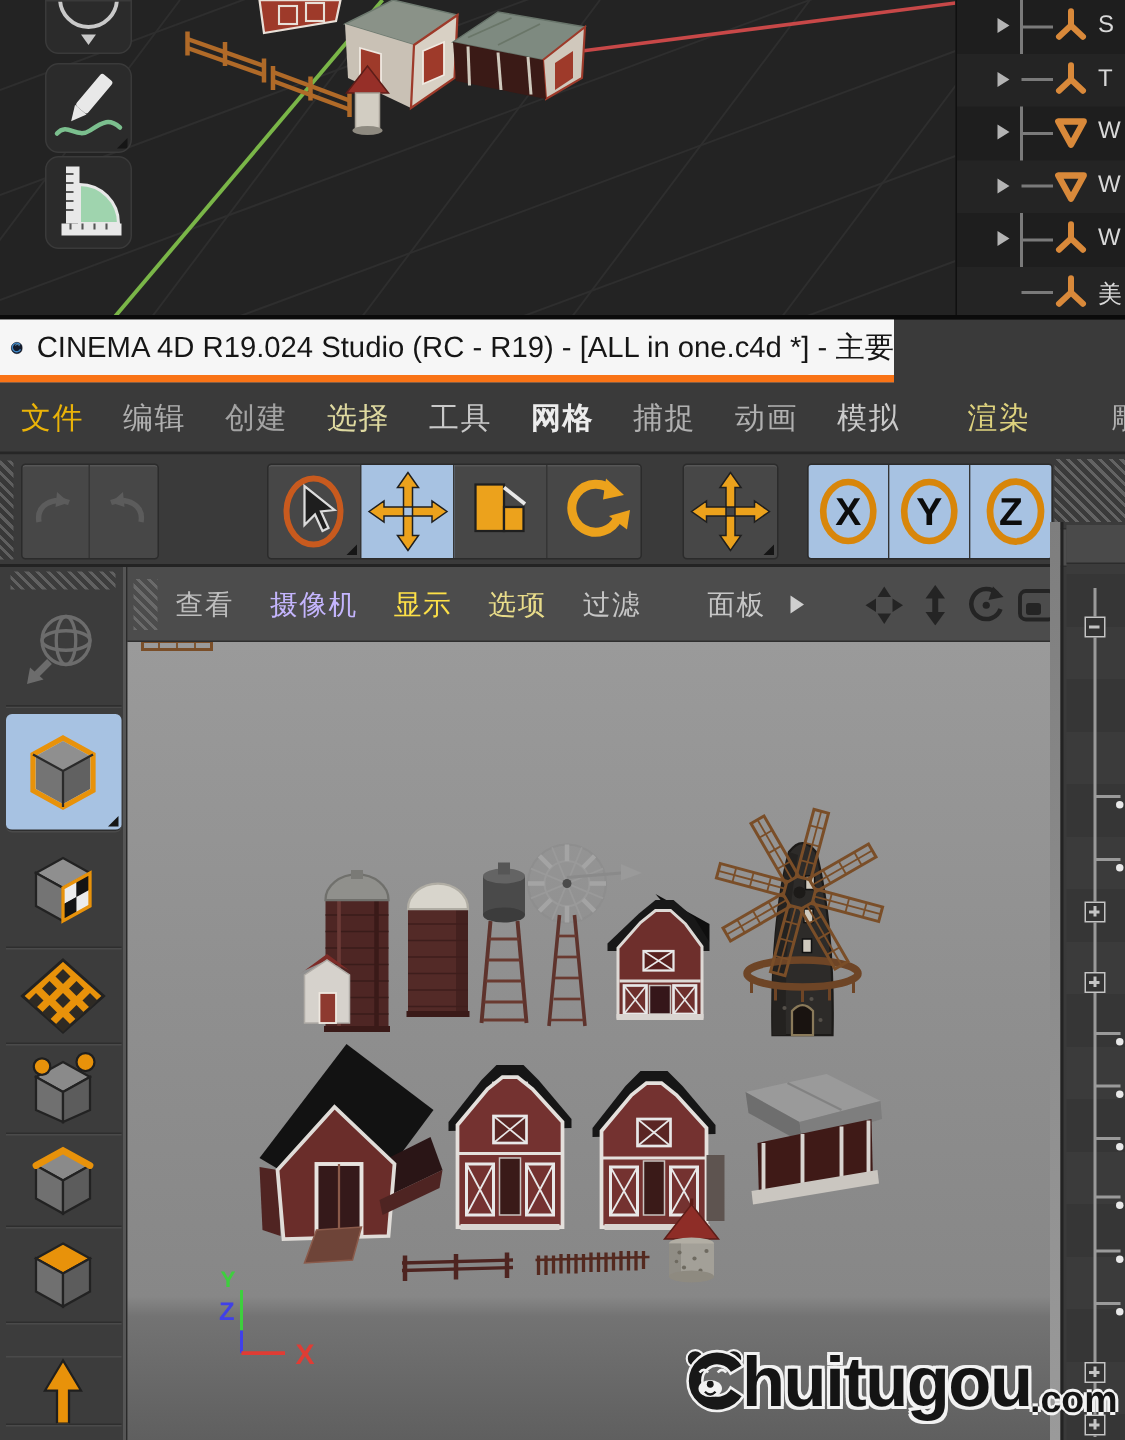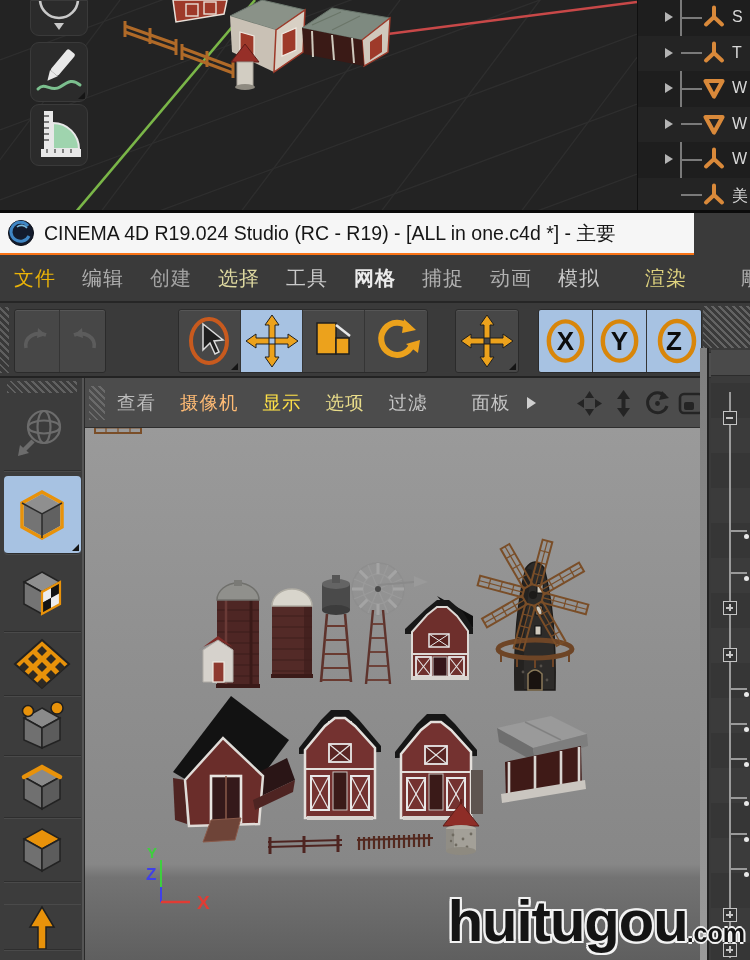--- a/index.html
+++ b/index.html
@@ -20,22 +20,22 @@
   #tt-trunk{position:absolute;left:42px;top:0;width:2px;height:196px;background:#7a7a7a;}
   .tree-row{position:absolute;left:0;width:113px;height:35.5px;}
   .tree-row.alt{background:#242424;}
   .tree-row .caret{position:absolute;left:27px;top:12px;width:0;height:0;
       border-left:8px solid #b4b4b4;border-top:5.5px solid transparent;border-bottom:5.5px solid transparent;}
   .tree-row .stub{position:absolute;left:43px;top:16.5px;width:21px;height:2px;background:#7a7a7a;}
   .tree-row .tree-icon{position:absolute;left:64px;top:5px;}
   .tree-row .tree-label{position:absolute;left:94px;top:8px;color:#d8d8d8;font-size:16px;}
 
   
-  #title-bar{position:absolute;left:0;top:213px;width:694px;height:42px;background:#f6f6f6;
-      border-bottom:2px solid #f97316;display:flex;align-items:center;padding-left:7px;overflow:hidden;white-space:nowrap;}
+  #title-bar{position:absolute;left:0;top:213px;width:596px;height:42px;background:#f6f6f6;
+      border-bottom:5px solid #f97316;display:flex;align-items:center;padding-left:7px;overflow:hidden;white-space:nowrap;}
   #title-bar .title-text{font-size:19.5px;color:#161616;margin-left:9px;}
 
   
   #menu-bar{position:absolute;left:0;top:255px;width:750px;height:48px;background:#3a3a3a;border-bottom:2px solid #262626;}
   #menu-items{display:flex;align-items:center;height:46px;padding-left:14px;gap:26px;}
   .menu-item{font-size:20px;letter-spacing:1px;white-space:nowrap;cursor:pointer;}
 
   
   #toolbar{position:absolute;left:0;top:303px;width:750px;height:75px;background:#3a3a3a;border-bottom:2px solid #232323;}
   .grip-v{position:absolute;left:0;top:4px;width:9px;height:66px;
@@ -80,21 +80,21 @@
   #rp-corner{position:absolute;left:11px;top:2px;width:39px;height:26px;background:#4a4a4a;border-bottom:1px solid #2c2c2c;}
   #rp-trunk{position:absolute;left:29px;top:44px;width:2px;height:566px;background:#9a9a9a;}
   .rp-tick{position:absolute;left:30px;width:17px;height:2px;background:#9a9a9a;}
   .rp-dot{position:absolute;left:44px;width:5px;height:5px;border-radius:50%;background:#e8e8e8;}
   .rp-box{position:absolute;left:23px;width:14px;height:14px;border:1.5px solid #c4c4c4;background:#333;cursor:pointer;}
   .rp-box .h{position:absolute;left:2px;top:4.5px;width:7px;height:2px;background:#c4c4c4;}
   .rp-box .v{position:absolute;left:4.5px;top:2px;width:2px;height:7px;background:#c4c4c4;}
 
   
   #watermark{position:absolute;left:450px;top:882px;width:295px;height:76px;z-index:60;display:flex;align-items:center;}
-  .wm-text{font-size:58px;font-weight:800;color:#141414;letter-spacing:-1px;margin-left:-8px;
+  .wm-text{font-size:47px;font-weight:800;color:#141414;letter-spacing:-1px;margin-left:-8px;
       text-shadow:-2px 0 #f2f2f2,2px 0 #f2f2f2,0 -2px #f2f2f2,0 2px #f2f2f2,-2px -2px #f2f2f2,2px 2px #f2f2f2,-2px 2px #f2f2f2,2px -2px #f2f2f2;}
   .wm-tld{font-size:25px;font-weight:800;color:#141414;margin-left:-1px;align-self:flex-end;margin-bottom:10px;
       text-shadow:-2px 0 #f2f2f2,2px 0 #f2f2f2,0 -2px #f2f2f2,0 2px #f2f2f2;}
 </style>
 </head>
 <body>
 
 <div id="stage">
 
   <div id="top-strip">
@@ -457,21 +457,21 @@
       <svg width="60" height="44" viewBox="0 0 60 44">
         <polygon points="30,2 18,22 26,22 26,44 34,44 34,22 42,22" fill="#e8920a" stroke="#1f1f1f" stroke-width="1.5"></polygon>
       </svg>
     </div>
   </div>
 
   <div id="vp-menubar">
     <div id="vp-grip"></div>
     <div id="vp-items">
         <span class="vp-item" style="color: rgb(189, 189, 189);">查看</span>
-        <span class="vp-item" style="color: #fdba74;">摄像机</span>
+        <span class="vp-item" style="color: #c4b5fd;">摄像机</span>
         <span class="vp-item" style="color: #fde047;">显示</span>
         <span class="vp-item" style="color: rgb(232, 220, 138);">选项</span>
         <span class="vp-item" style="color: rgb(198, 198, 198);">过滤</span>
         <span class="vp-item" style="color: rgb(198, 198, 198); margin-left: 20px;">面板</span>
       </div>
     <div id="vp-caret"></div>
     <div class="vp-icons">
       <div class="vp-icon">
         <svg width="27" height="27" viewBox="0 0 27 27">
           <g fill="#242424">

